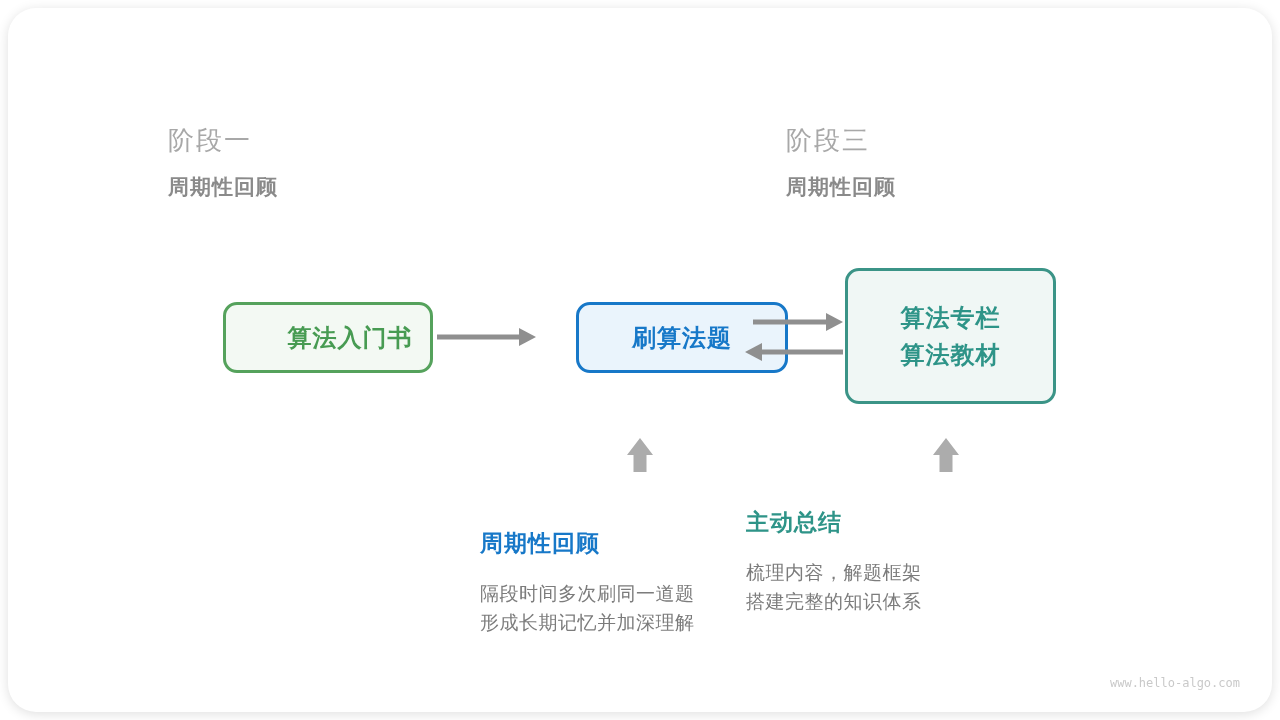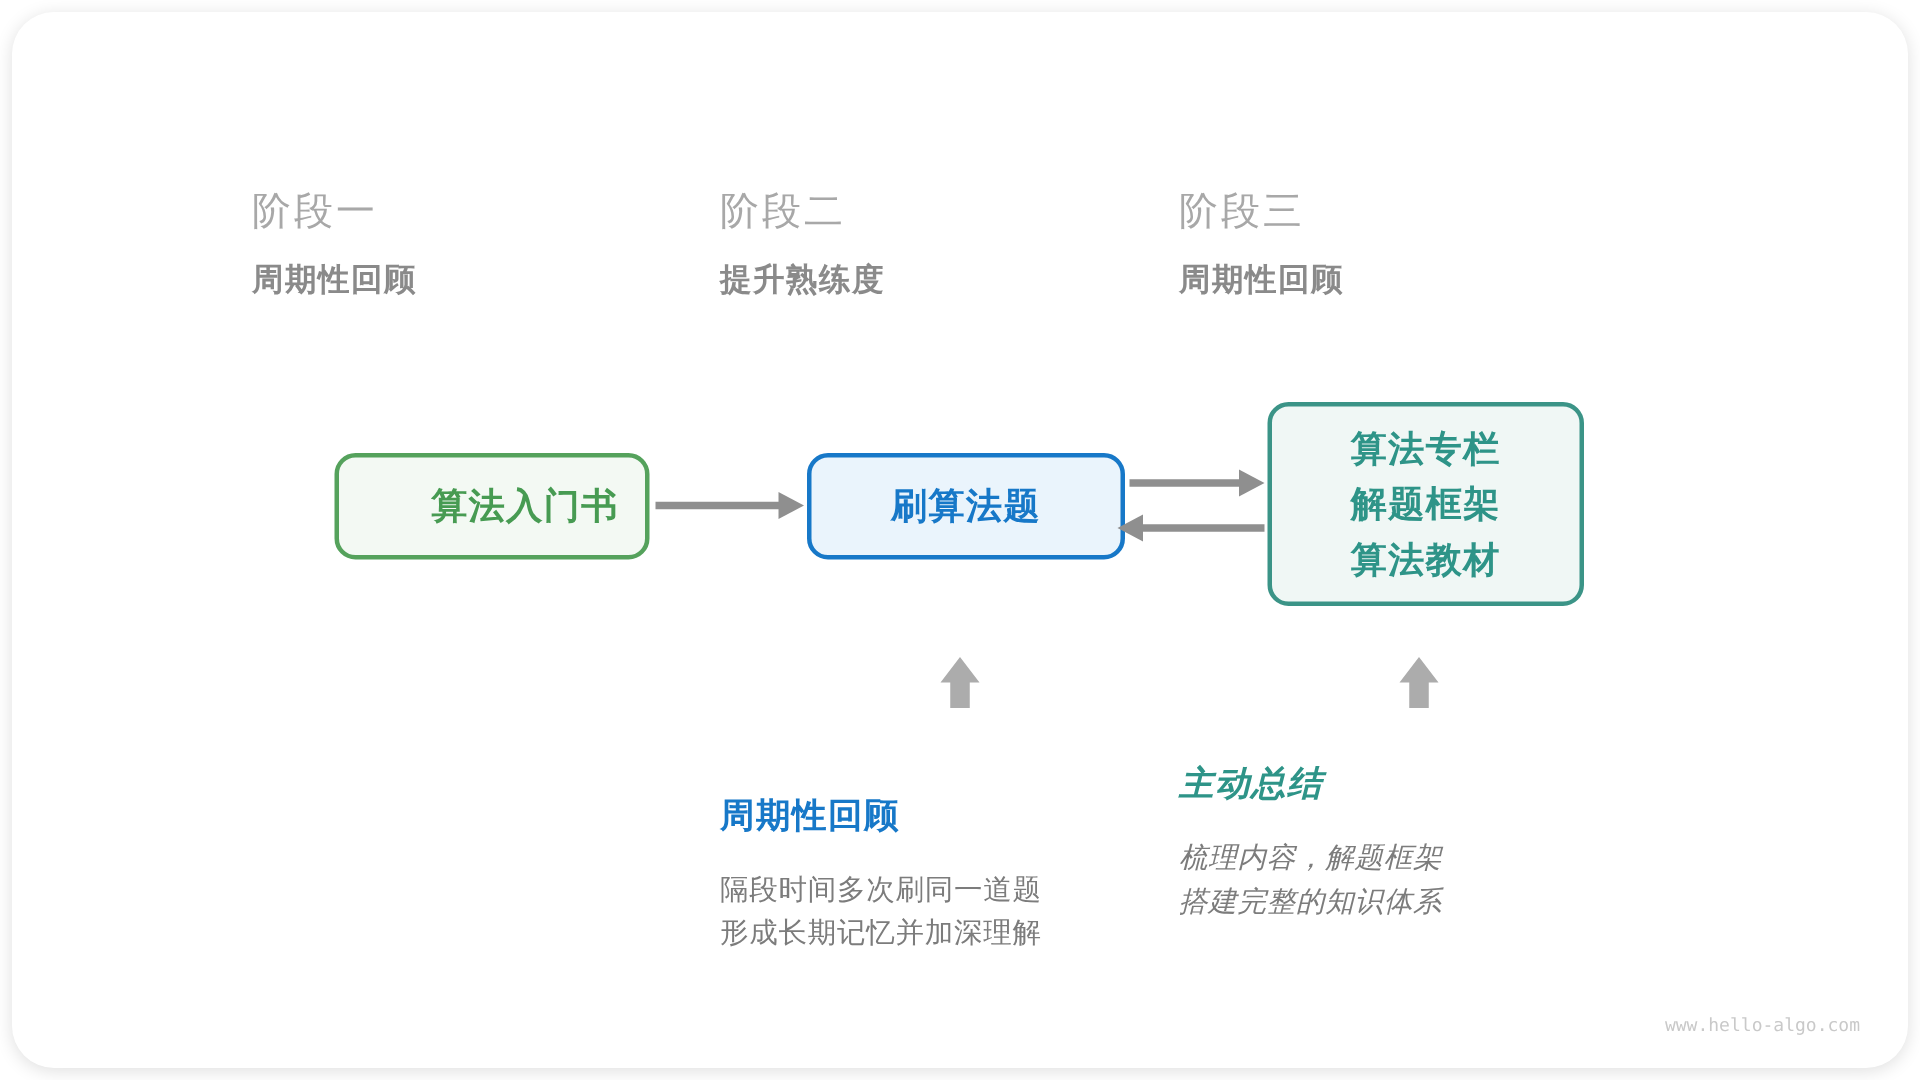--- a/index.html
+++ b/index.html
@@ -53,20 +53,21 @@
   .node-green {
     border-color: var(--green_border, #55a25c);
     background: var(--green_fill, #f3f9f3);
     color: var(--green_text, #479b52);
     padding-left: 44px;
   }
   .node-blue {
     border-color: var(--blue_border, #1778c8);
     background: var(--blue_fill, #eaf4fc);
     color: var(--blue_text, #1778c8);
+    margin-left: 38px;
   }
   .node-teal {
     border-color: var(--teal_border, #3b9487);
     background: var(--teal_fill, #f0f7f5);
     color: var(--teal_text, #2e9488);
   }
   .node .node-line { line-height: 37px; }
 
   .anno-title {
     font-size: 23px;
@@ -100,38 +101,33 @@
 </style>
 </head>
 <body>
 
 <div class="card">
 
   <div class="abs col stage-header" style="left:160px; top:116px;">
     <div class="stage-title">阶段一</div>
     <div class="stage-subtitle">周期性回顾</div>
   </div>
-  <div class="abs col stage-header" style="left:472px; top:116px;">
-    <div class="stage-title">阶段二</div>
-    <div class="stage-subtitle">提升熟练度</div>
-  </div>
   <div class="abs col stage-header" style="left:778px; top:116px;">
     <div class="stage-title">阶段三</div>
     <div class="stage-subtitle">周期性回顾</div>
   </div>
 
   <div class="node node-green" style="left:215px; top:294px; width:210px; height:71px;">
     <div class="node-line">算法入门书</div>
   </div>
   <div class="node node-blue" style="left:530px; top:294px; width:212px; height:71px;">
     <div class="node-line">刷算法题</div>
   </div>
   <div class="node node-teal" style="left:837px; top:260px; width:211px; height:136px;">
     <div class="node-line">算法专栏</div>
-    <div class="node-line">解题框架</div>
     <div class="node-line">算法教材</div>
   </div>
 
   <svg class="arrow-layer" width="1264" height="704" viewBox="0 0 1264 704">
 
     <g>
       <line x1="429" y1="329" x2="513" y2="329" stroke-width="5" stroke="#8f8f8f"></line>
       <polygon points="511,320 528,329 511,338" fill="#8f8f8f"></polygon>
     </g>
 
@@ -151,21 +147,21 @@
   </svg>
 
   <div class="abs col" style="left:472px; top:500px;">
     <div class="anno-title anno-title-blue">周期性回顾</div>
     <div class="anno-desc" style="margin-top:22px;">
       <div>隔段时间多次刷同一道题</div>
       <div>形成长期记忆并加深理解</div>
     </div>
   </div>
 
-  <div class="abs col" style="left:778px; top:500px;font-style:italic;">
+  <div class="abs col" style="left:738px; top:500px;">
     <div class="anno-title anno-title-teal">主动总结</div>
     <div class="anno-desc" style="margin-top:22px;">
       <div>梳理内容，解题框架</div>
       <div>搭建完整的知识体系</div>
     </div>
   </div>
 
   <div class="watermark">www.hello-algo.com</div>
 </div>
 

